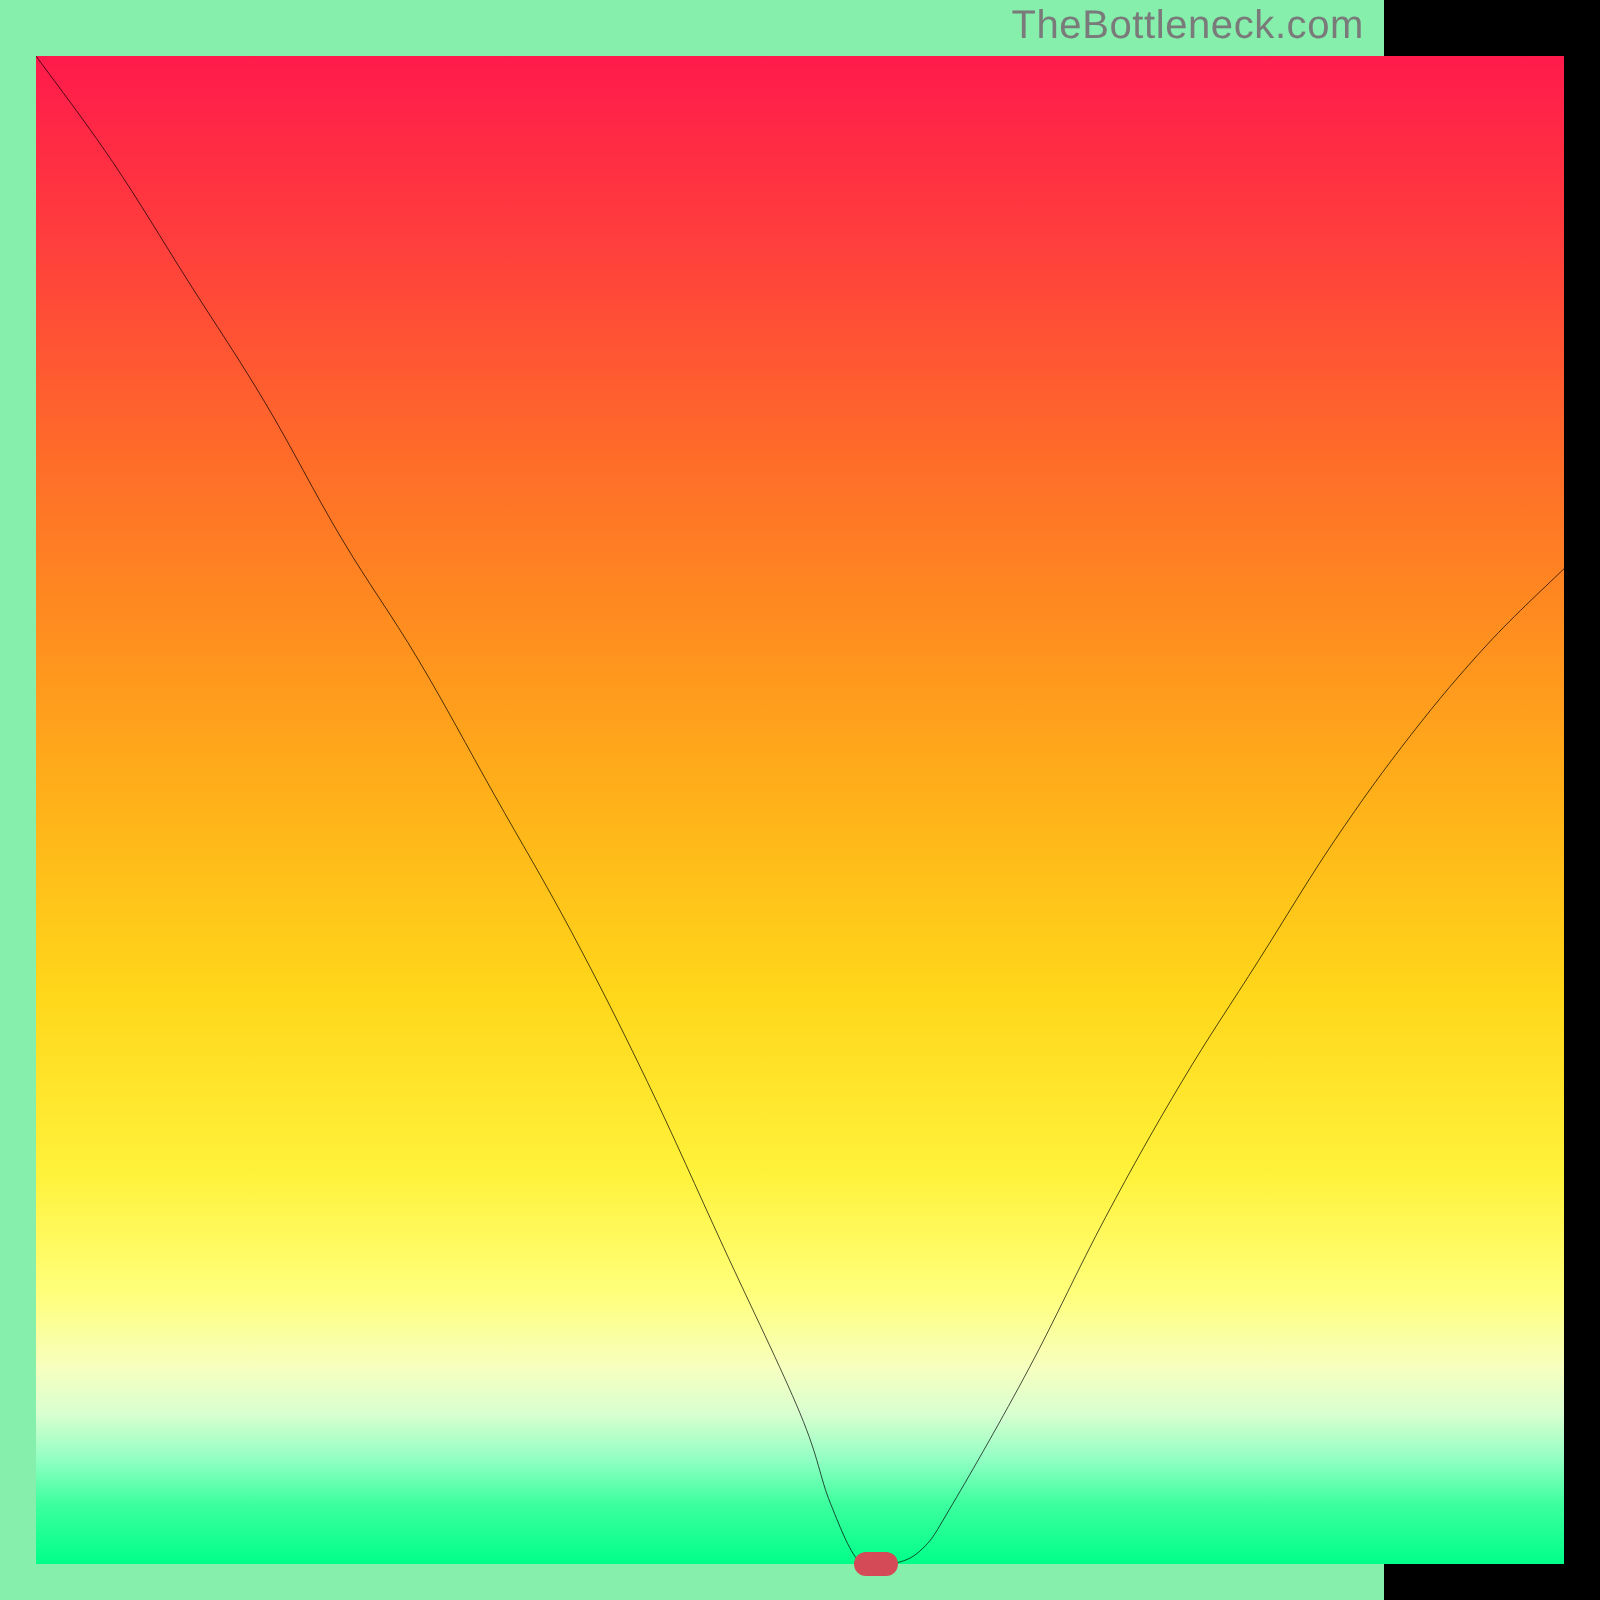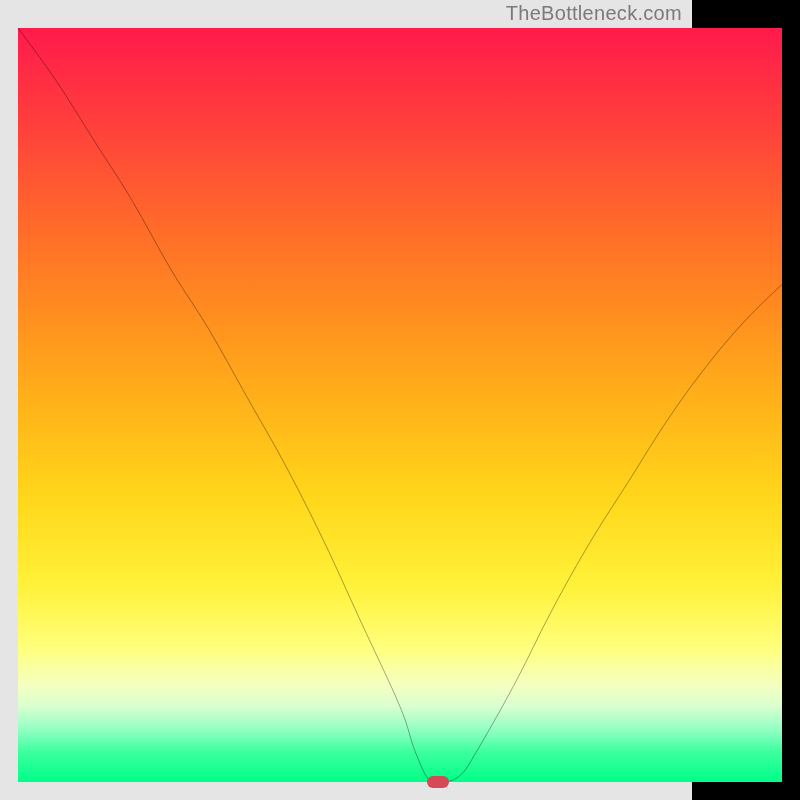--- a/index.html
+++ b/index.html
@@ -8,21 +8,21 @@
     width: 800px;
     height: 800px;
     background: #000;
     overflow: hidden;
     font-family: Arial, Helvetica, sans-serif;
   }
   .frame {
     position: relative;
     width: 692px;
     height: 800px;
-    background: #e5e5e5;
+    background: #86efac;
   }
   .watermark {
     position: absolute;
     top: 2px;
     right: 10px;
     color: #7a7a7a;
     font-size: 20px;
     font-weight: 500;
     letter-spacing: 0.3px;
     z-index: 5;

